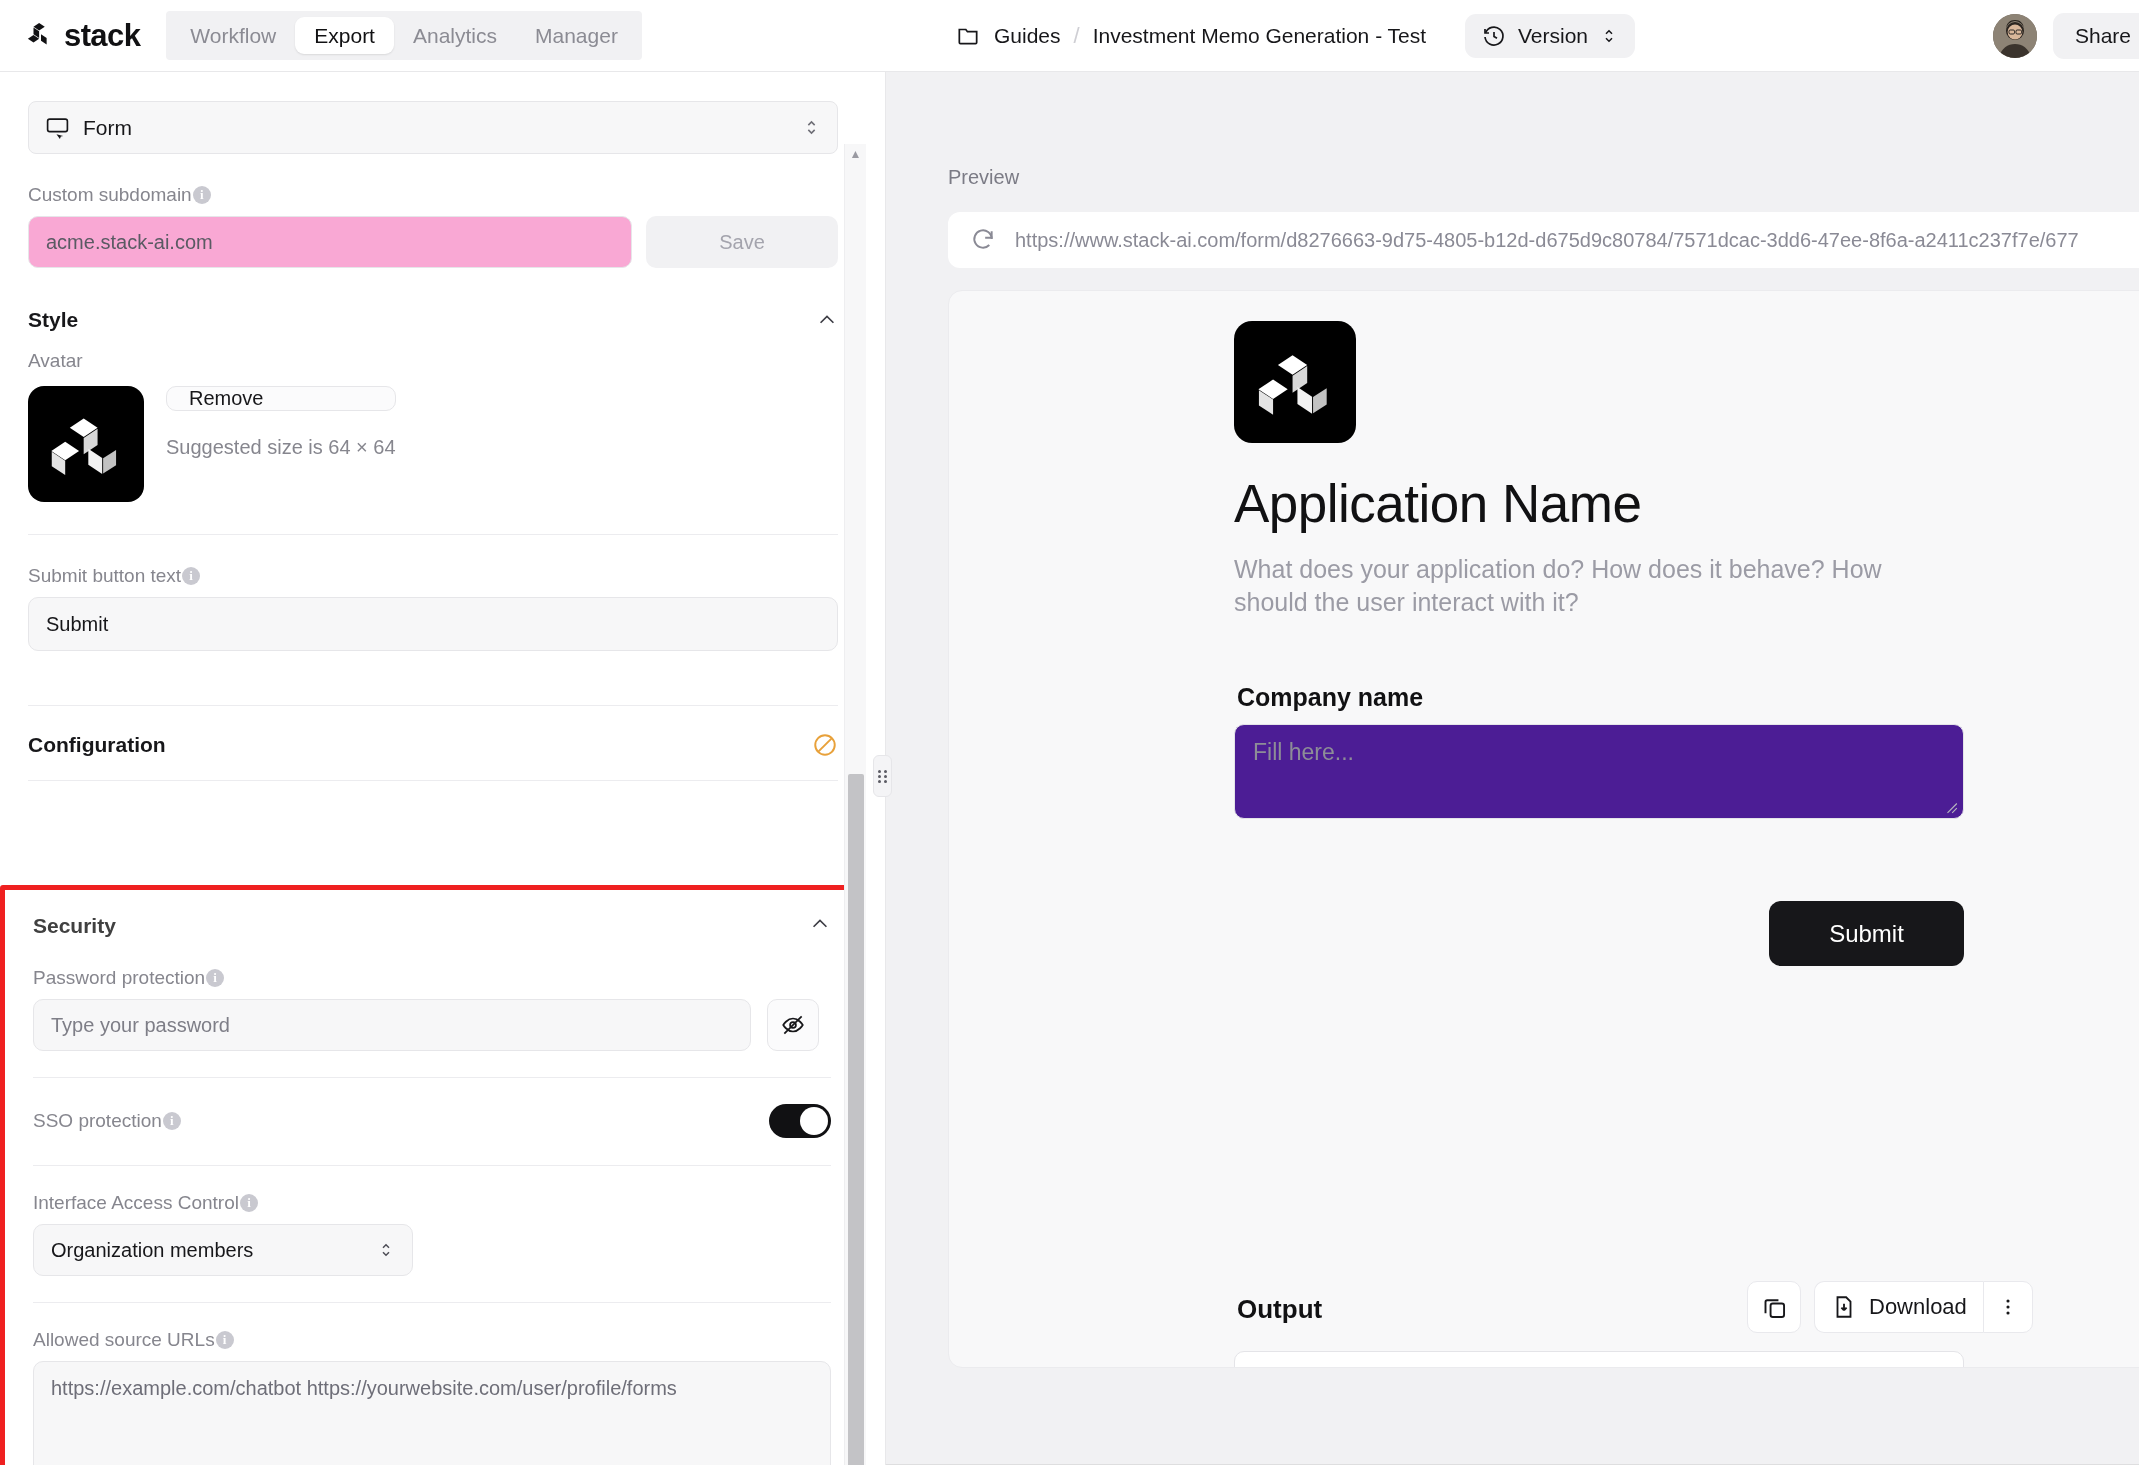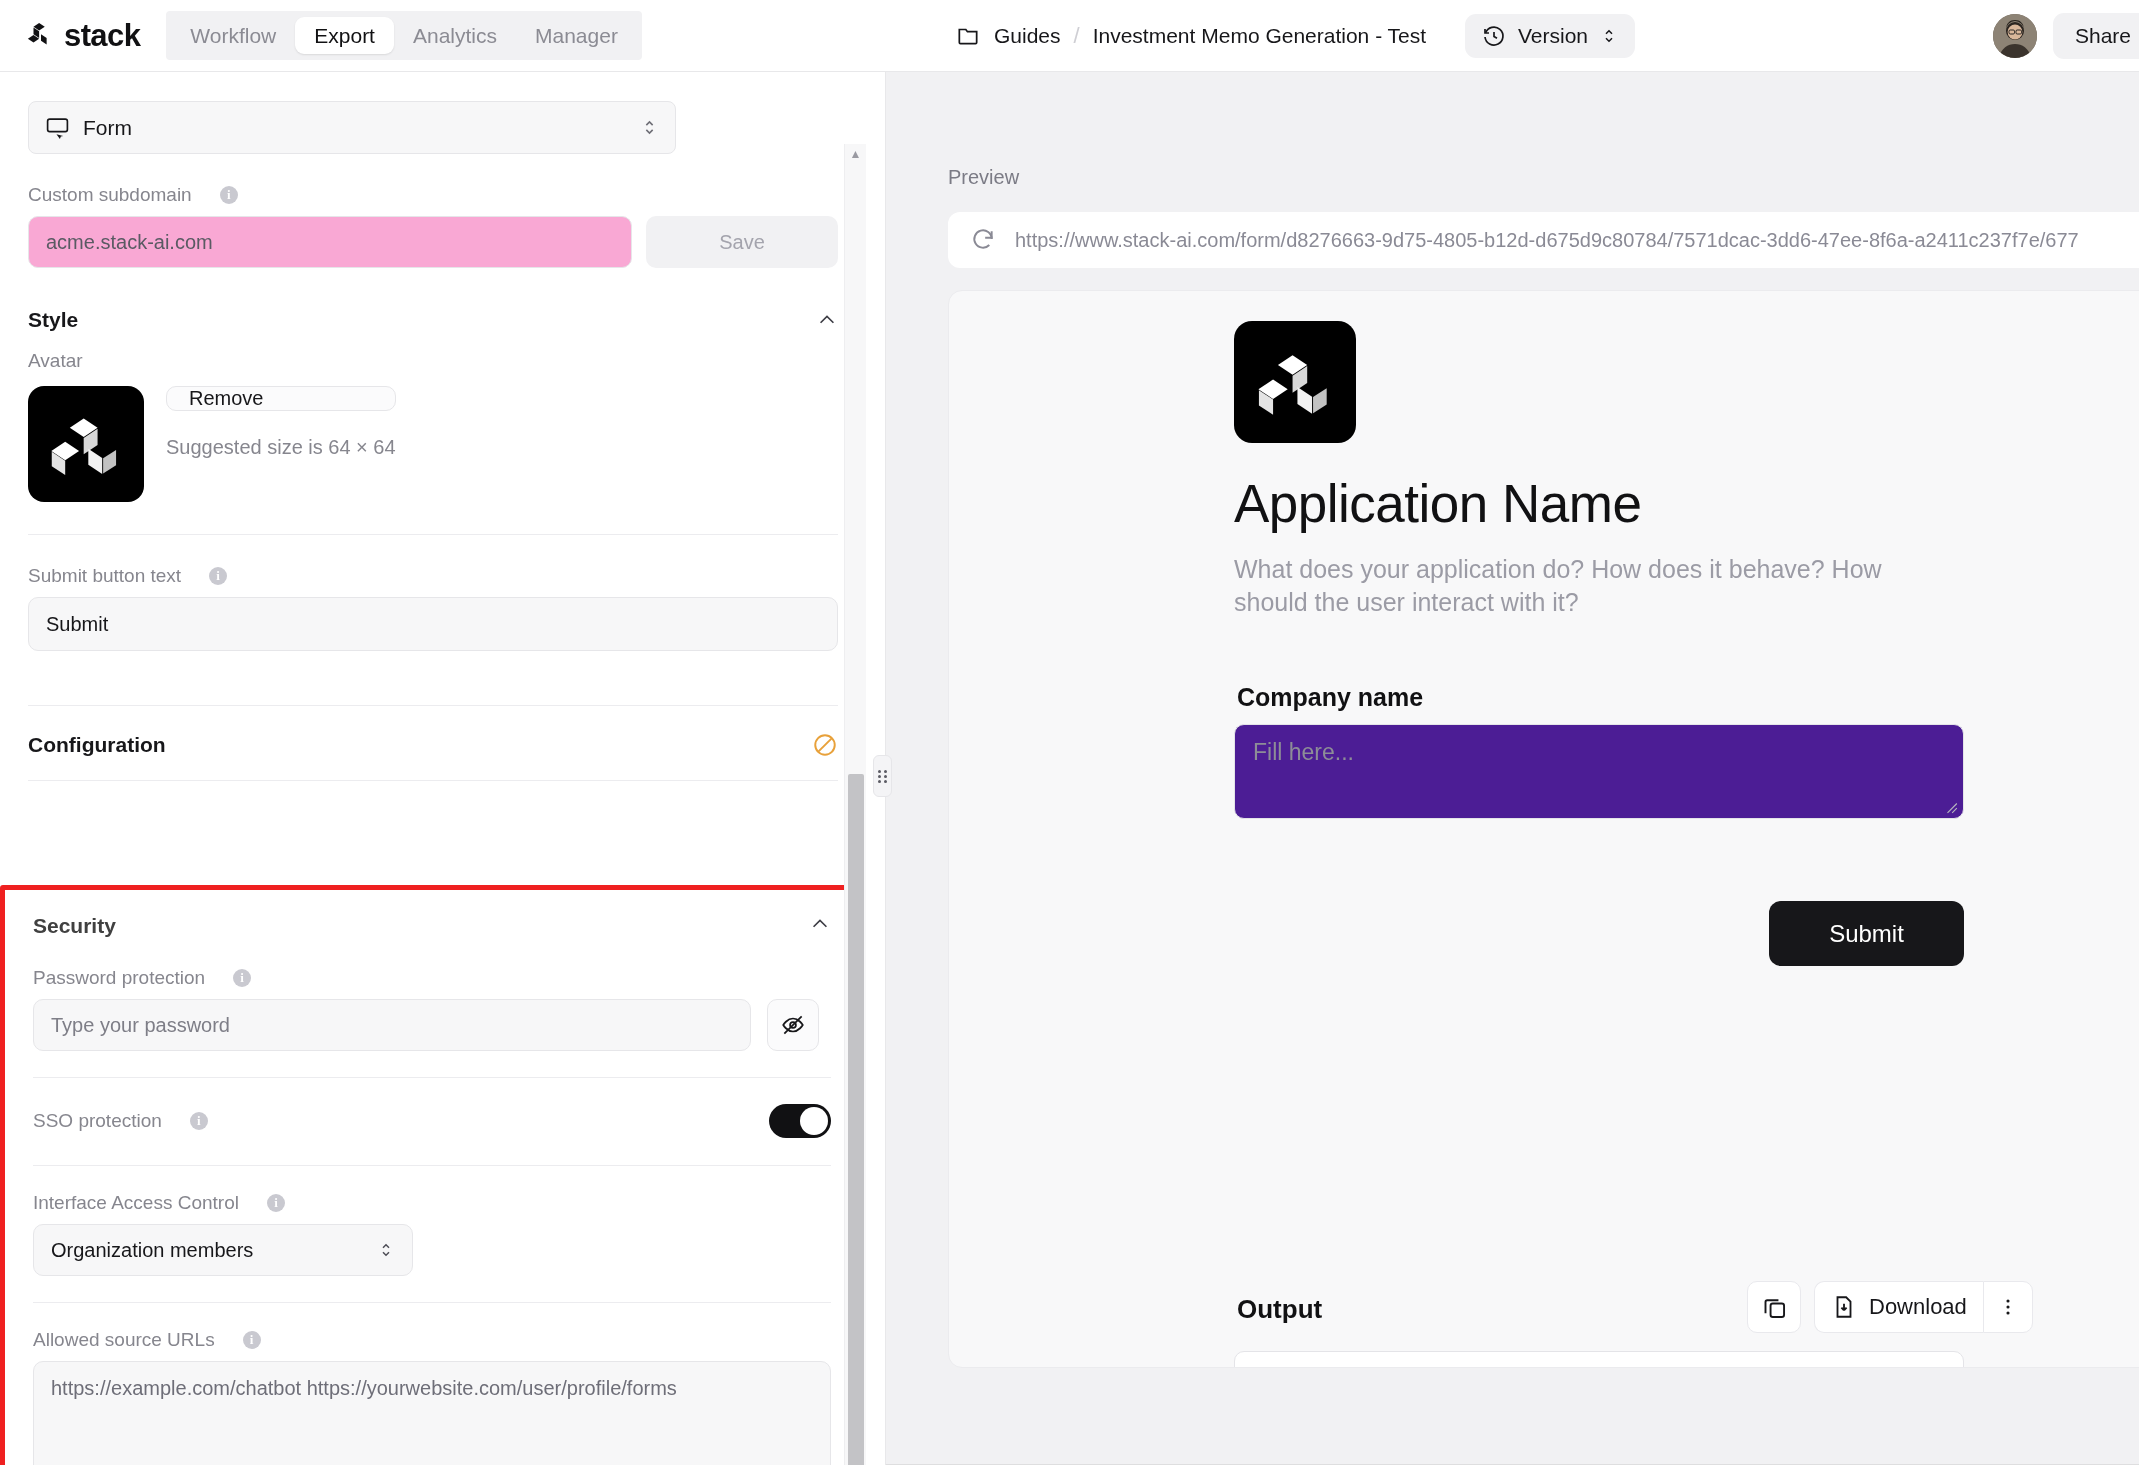--- a/index.html
+++ b/index.html
@@ -88,28 +88,28 @@
   .lp-inner { position: relative; width: 866px; padding: 0 28px; }
 
   .select-box {
     margin-top: 29px;
     height: 53px;
     background: #f7f7f8;
     border: 1px solid #e6e6e9;
     border-radius: 8px;
     display: flex; align-items: center;
     padding: 0 16px; gap: 13px;
-    width: 648px;
+    width: 810px;
     cursor: pointer;
   }
   .select-box .lbl { font-size: 21px; color: #17171a; }
   .select-box .caret { margin-left: auto; color: #6e6e76; }
 
   .field-label {
-    display: flex; align-items: center; gap: 28px;
+    display: flex; align-items: center; gap: 1px;
     font-size: 19px; color: #86868e;
     margin-top: 30px; margin-bottom: 10px;
   }
 
   .info-i {
     width: 18px; height: 18px; border-radius: 50%;
     background: #c9c9d0; color: #ffffff;
     font-size: 13px; font-weight: 700;
     display: inline-flex; align-items: center; justify-content: center;
     font-family: "Liberation Serif", serif;

